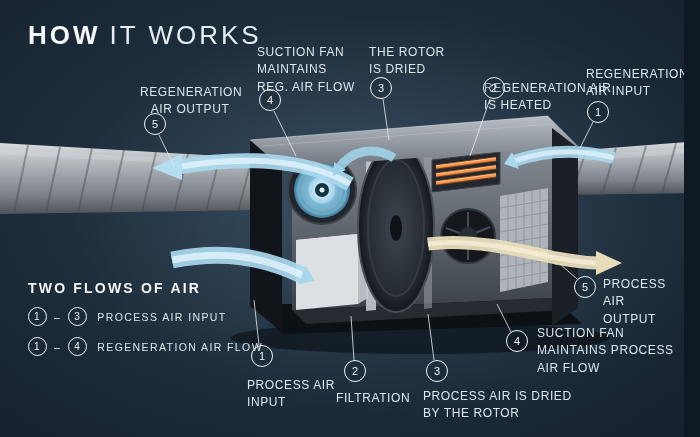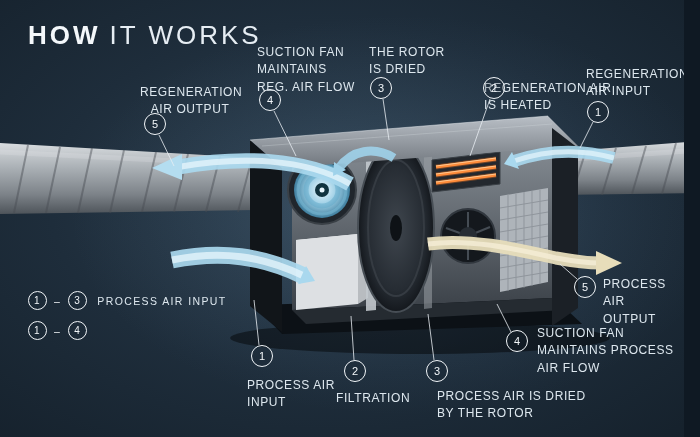--- a/index.html
+++ b/index.html
@@ -242,44 +242,46 @@
 IS DRIED</div>
   <div class="callout-label" style="left:484px;top:56px;margin-top:24px;">REGENERATION AIR
 IS HEATED</div>
   <div class="callout-label" style="left:586px;top:66px;">REGENERATION
 AIR INPUT</div>
   <div class="callout-label" style="left:603px;top:276px;">PROCESS AIR
 OUTPUT</div>
   <div class="callout-label" style="left:537px;top:325px;">SUCTION FAN
 MAINTAINS PROCESS
 AIR FLOW</div>
-  <div class="callout-label" style="left:437px;top:388px;">PROCESS AIR IS DRIED
+  <div class="callout-label" style="left:423px;top:388px;">PROCESS AIR IS DRIED
 BY THE ROTOR</div>
   <div class="callout-label" style="left:336px;top:390px;">FILTRATION</div>
   <div class="callout-label" style="left:247px;top:377px;">PROCESS AIR
 INPUT</div>
 
   <div class="badge" style="left:144px;top:113px;">5</div>
   <div class="badge" style="left:259px;top:89px;">4</div>
   <div class="badge" style="left:370px;top:77px;">3</div>
   <div class="badge" style="left:483px;top:77px;">2</div>
   <div class="badge" style="left:587px;top:101px;">1</div>
   <div class="badge" style="left:574px;top:276px;">5</div>
   <div class="badge" style="left:506px;top:330px;">4</div>
   <div class="badge" style="left:426px;top:360px;">3</div>
   <div class="badge" style="left:344px;top:360px;">2</div>
   <div class="badge" style="left:251px;top:345px;">1</div>
 
   <div class="legend">
+    <div class="legend-heading">TWO FLOWS OF AIR</div>
     <div class="legend-row">
       <span class="badge-s">1</span>
       <span class="legend-dash">–</span>
       <span class="badge-s">3</span>
       <span class="legend-label">PROCESS AIR INPUT</span>
     </div>
     <div class="legend-row">
       <span class="badge-s">1</span>
       <span class="legend-dash">–</span>
       <span class="badge-s">4</span>
+      <span class="legend-label">REGENERATION AIR FLOW</span>
     </div>
   </div>
 
 </div>
 
 </body></html>

